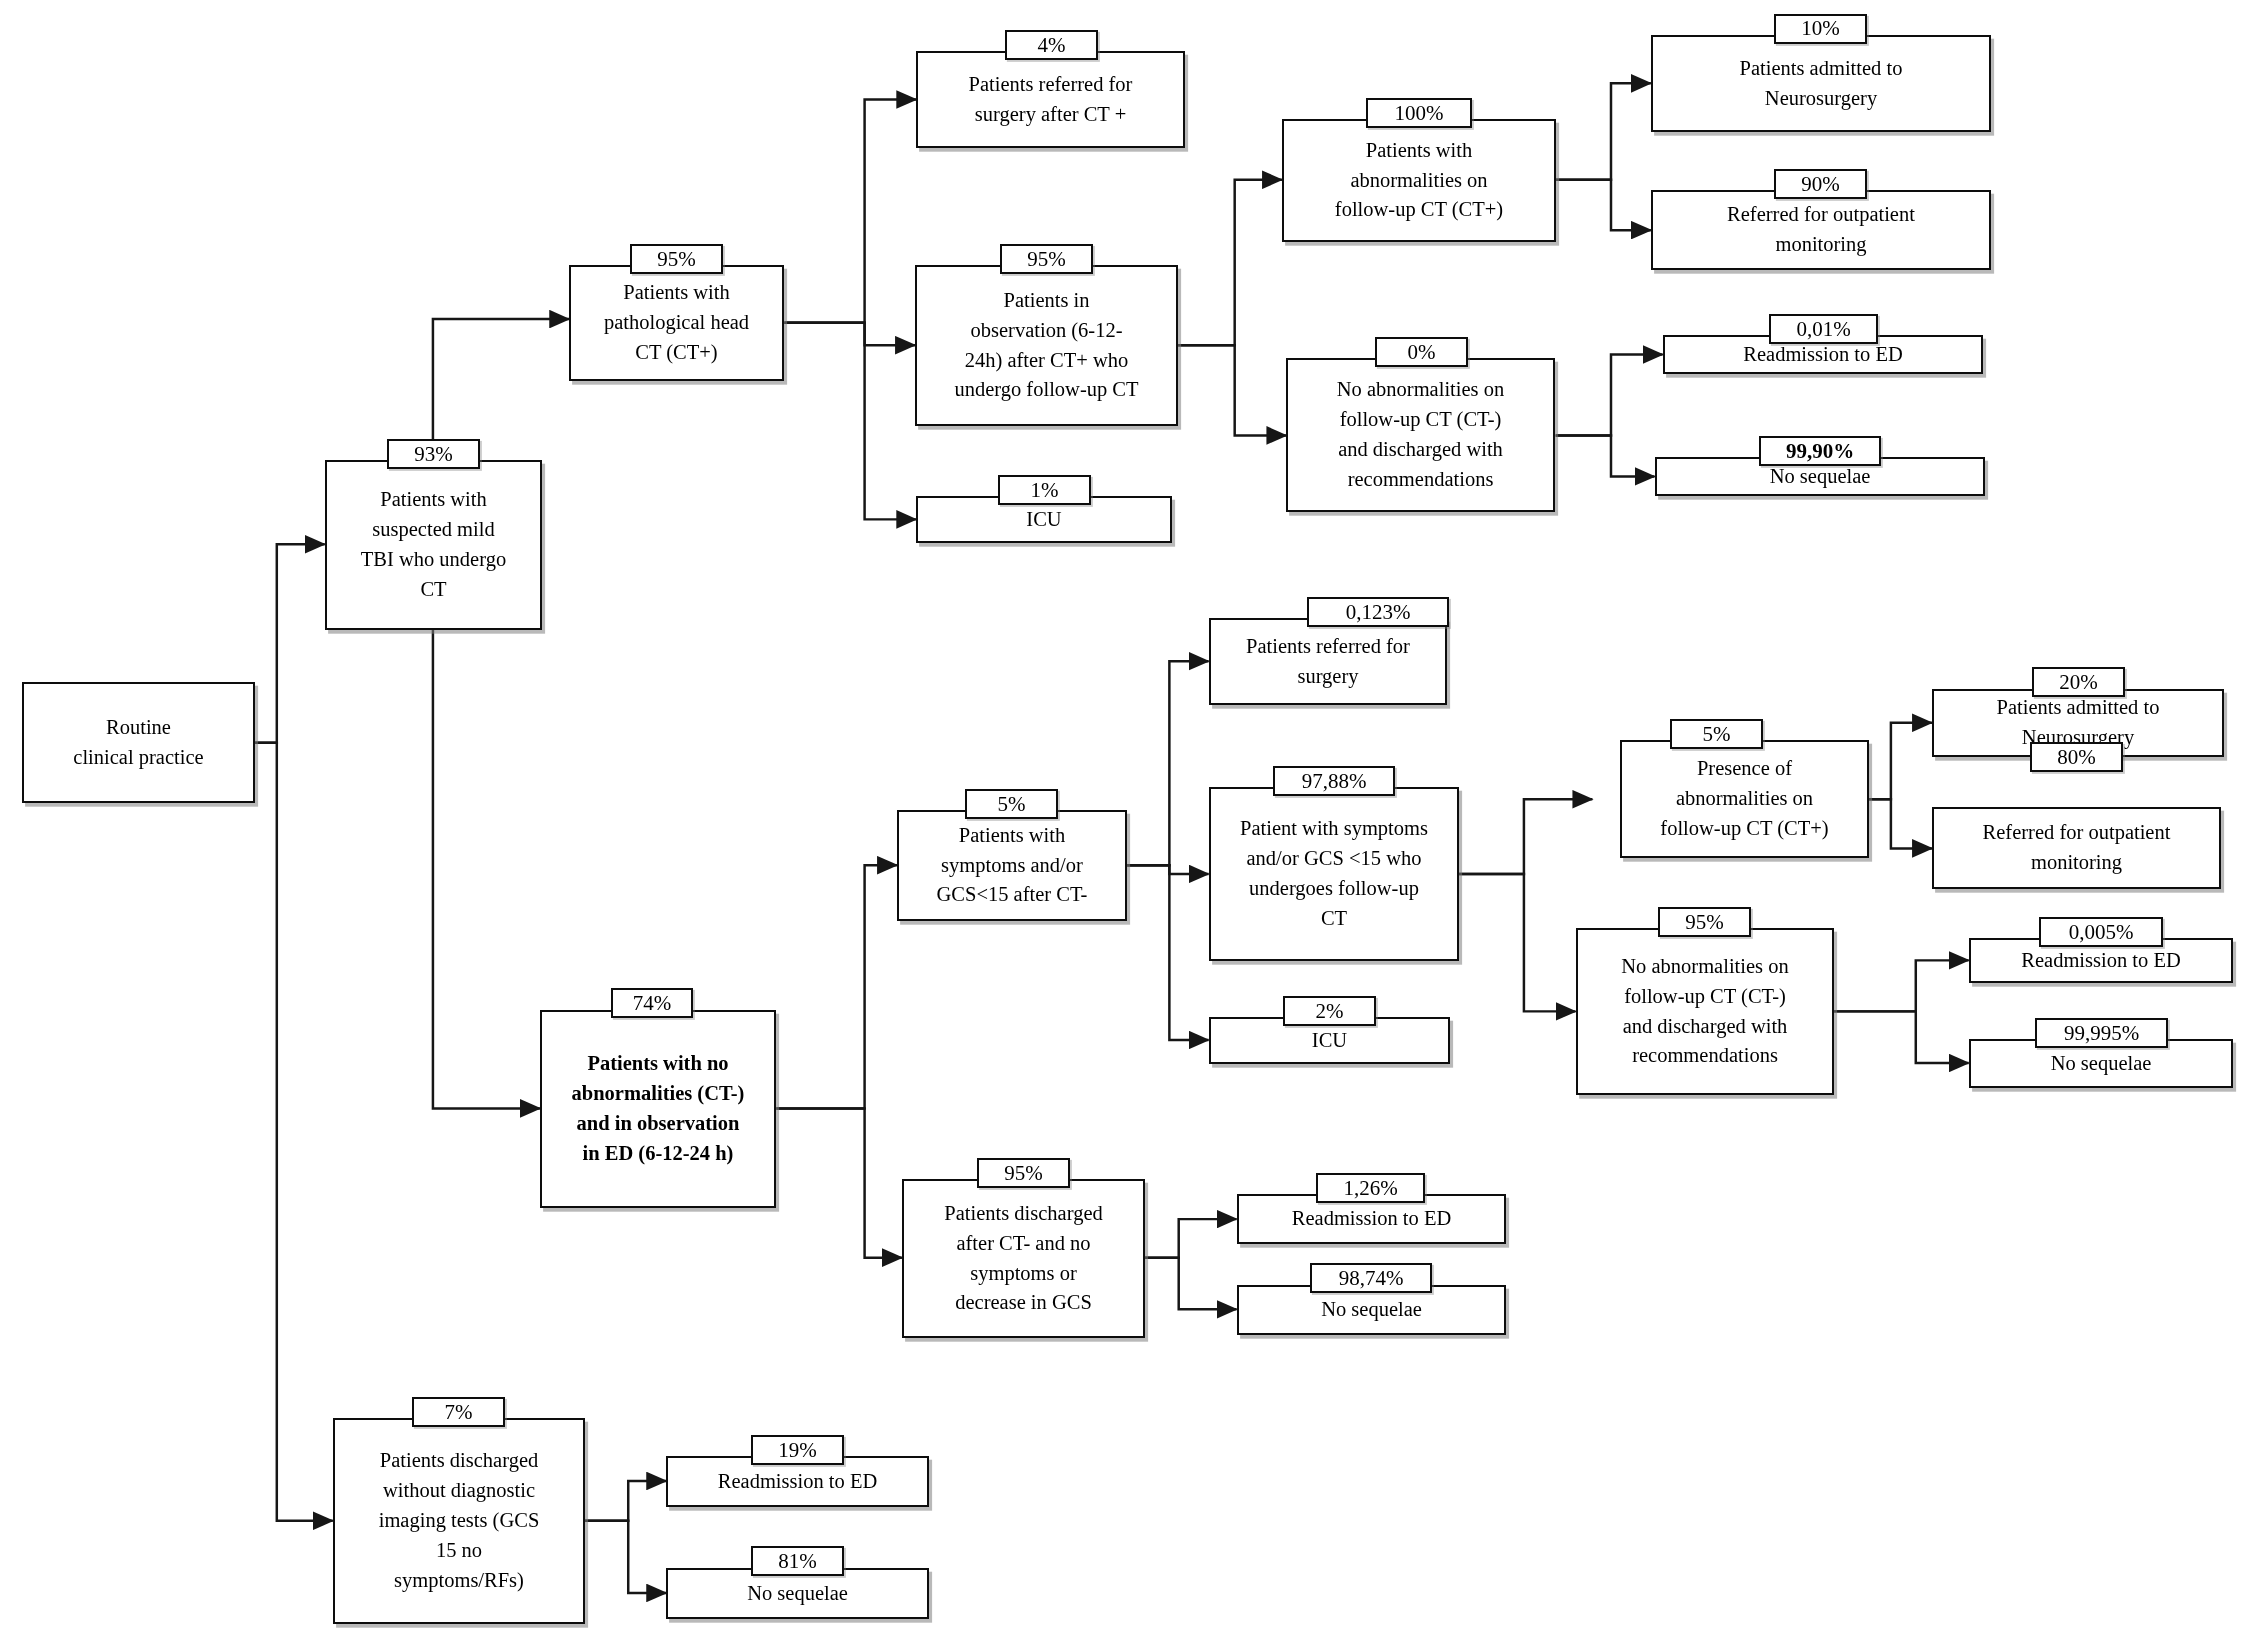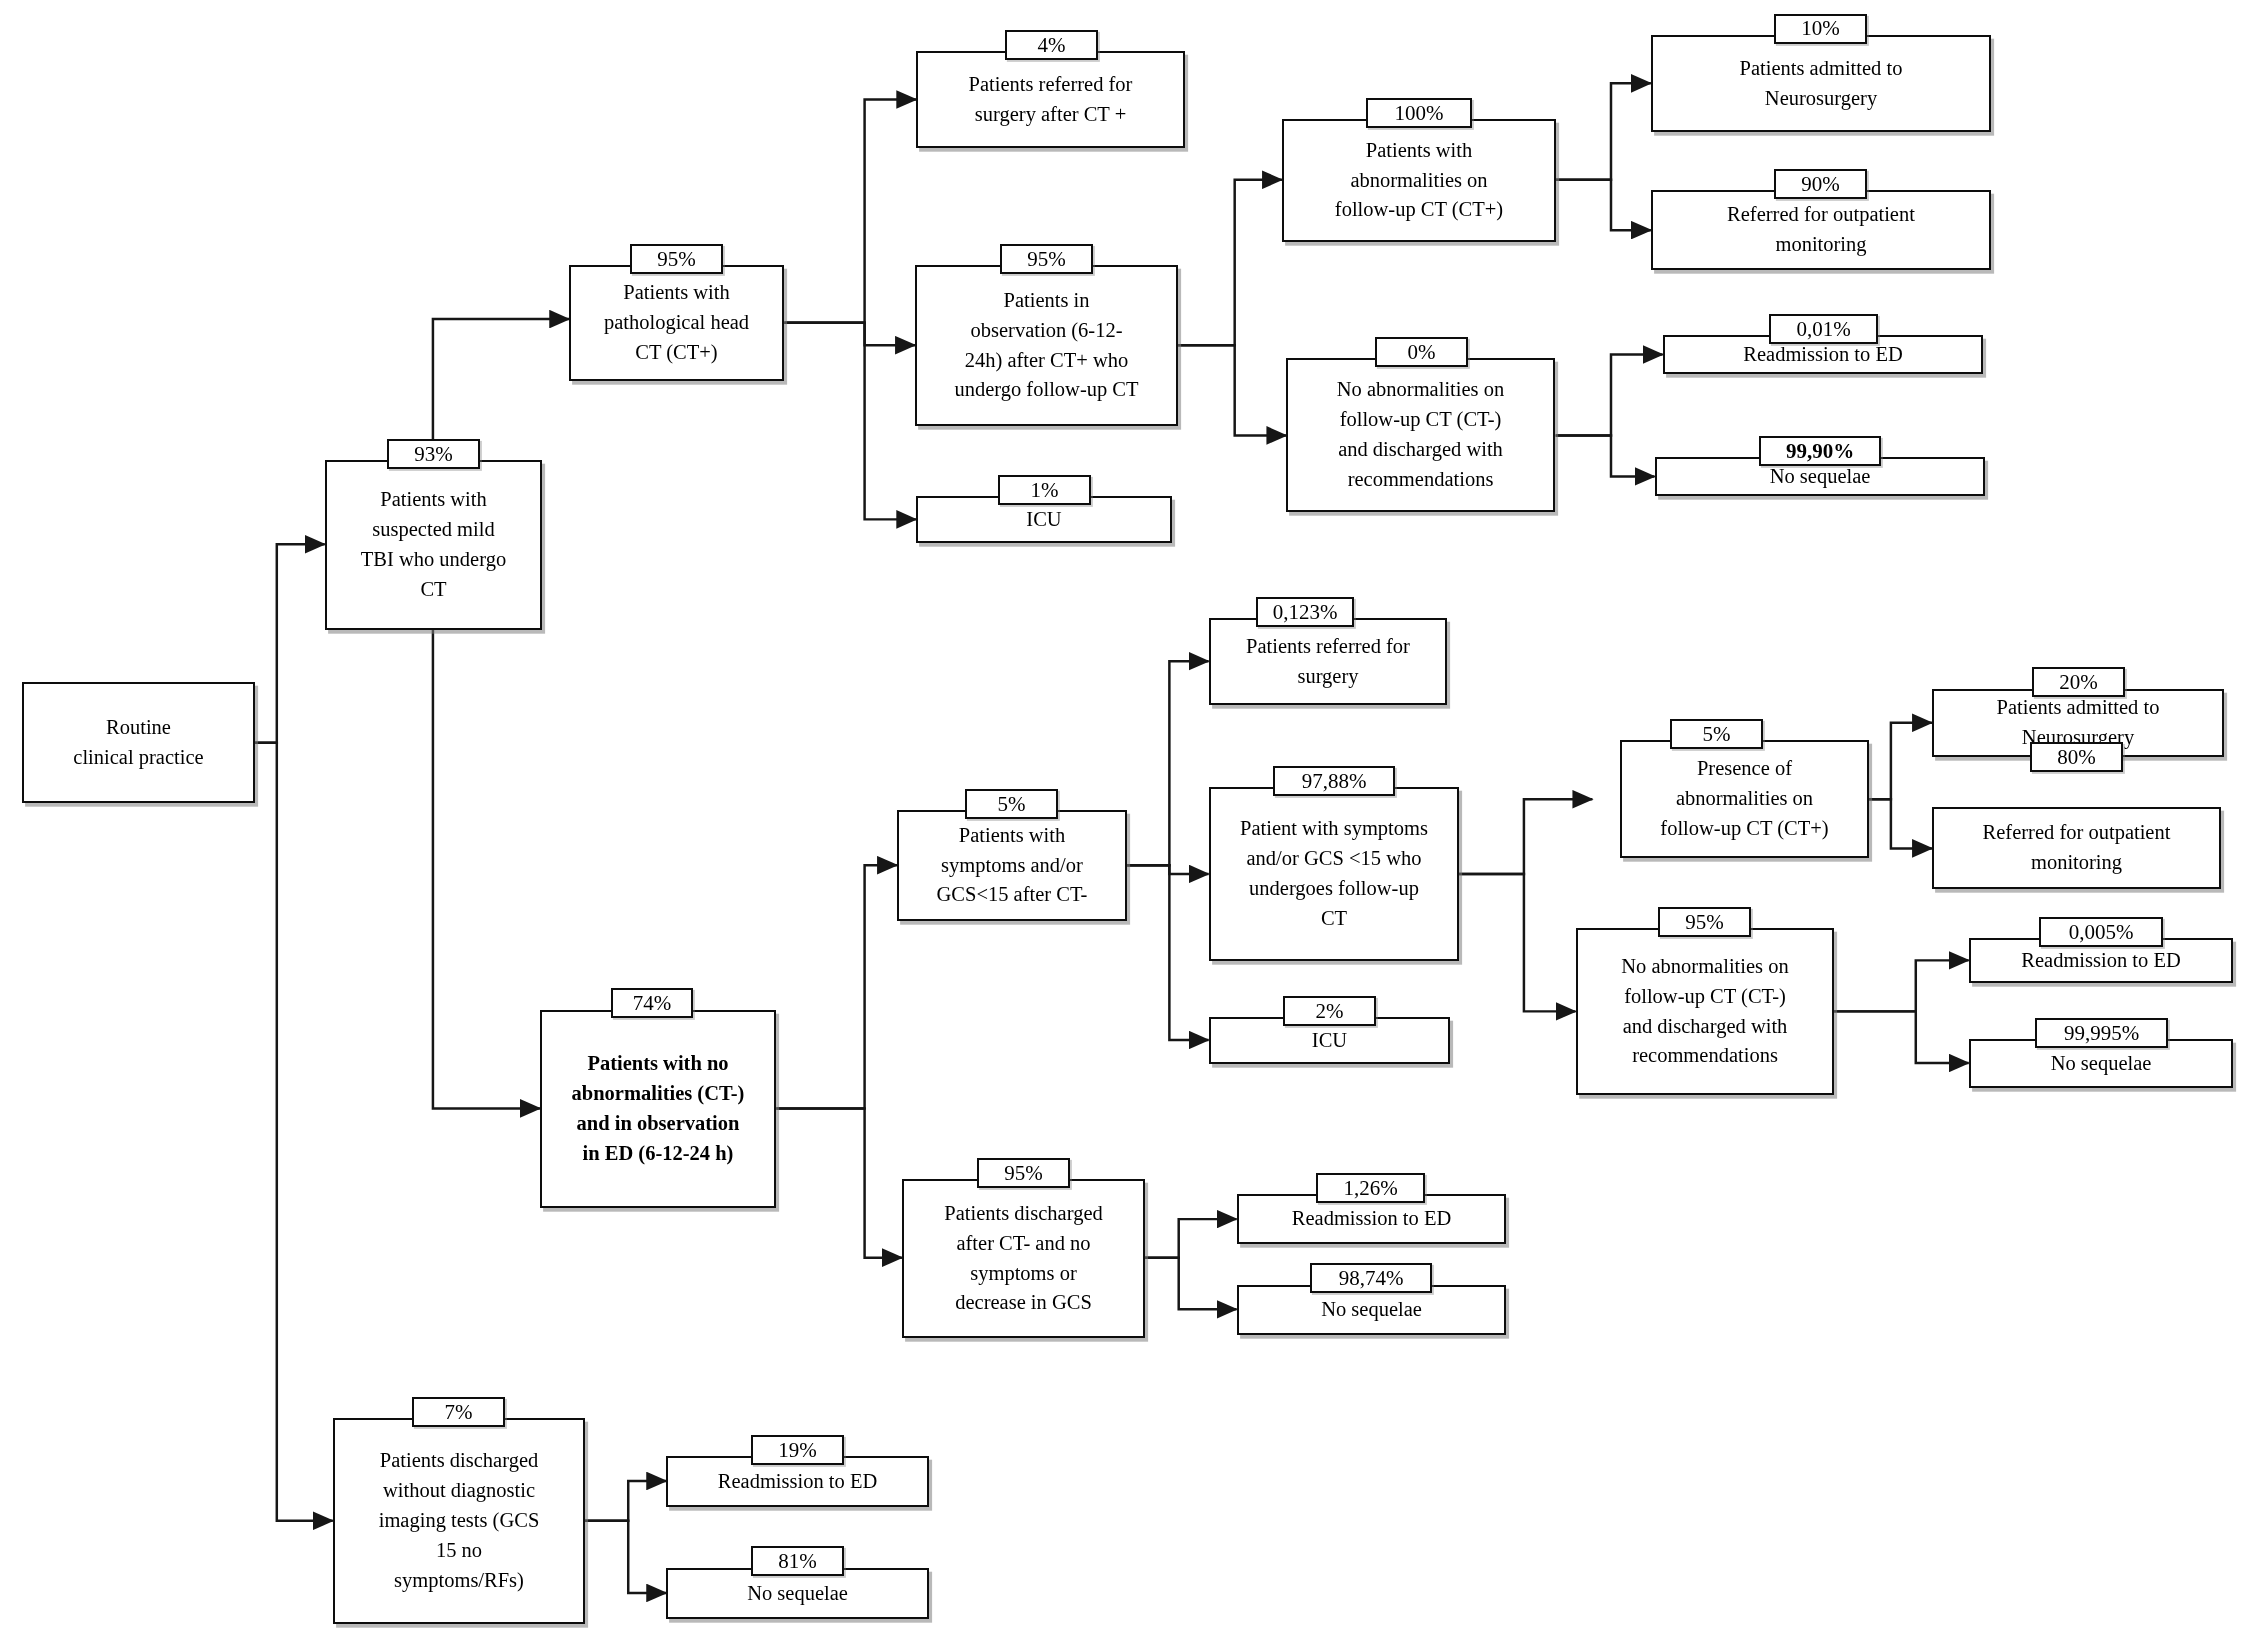--- a/index.html
+++ b/index.html
@@ -143,21 +143,21 @@
 abnormalities (CT-)
 and in observation
 in ED  (6-12-24 h)</div>
       <div class="pct-box" style="left: 611px; top: 988px; width: 82px; height: 30px; text-align: right;">74%</div>
       <div class="node-box" style="left: 897px; top: 810px; width: 230px; height: 111px;">Patients with
 symptoms and/or
 GCS&lt;15 after CT-</div>
       <div class="pct-box" style="left: 965px; top: 789px; width: 93px; height: 30px;">5%</div>
       <div class="node-box" style="left: 1209px; top: 618px; width: 238px; height: 87px;">Patients referred for
 surgery</div>
-      <div class="pct-box" style="left: 1256px; top: 597px; width: 98px; height: 30px;">0,123%</div>
+      <div class="pct-box" style="left: 1307px; top: 597px; width: 142px; height: 30px;">0,123%</div>
       <div class="node-box" style="left: 1209px; top: 787px; width: 250px; height: 174px;">Patient with symptoms
 and/or GCS &lt;15 who
 undergoes follow-up
 CT</div>
       <div class="pct-box" style="left: 1273px; top: 766px; width: 122px; height: 30px;">97,88%</div>
       <div class="node-box" style="left: 1209px; top: 1017px; width: 241px; height: 47px;">ICU</div>
       <div class="pct-box" style="left: 1283px; top: 996px; width: 93px; height: 30px;">2%</div>
       <div class="node-box" style="left: 1593px; top: 740px; width: 249px; height: 118px; margin-left: 27px;">Presence of
 abnormalities on
 follow-up CT (CT+)</div>

